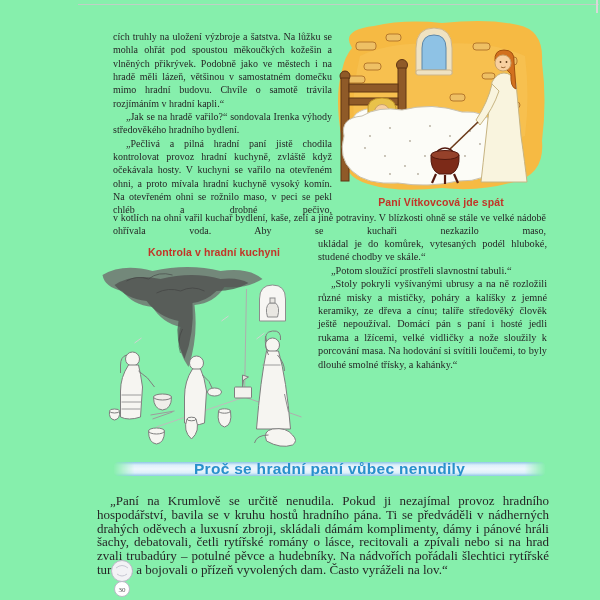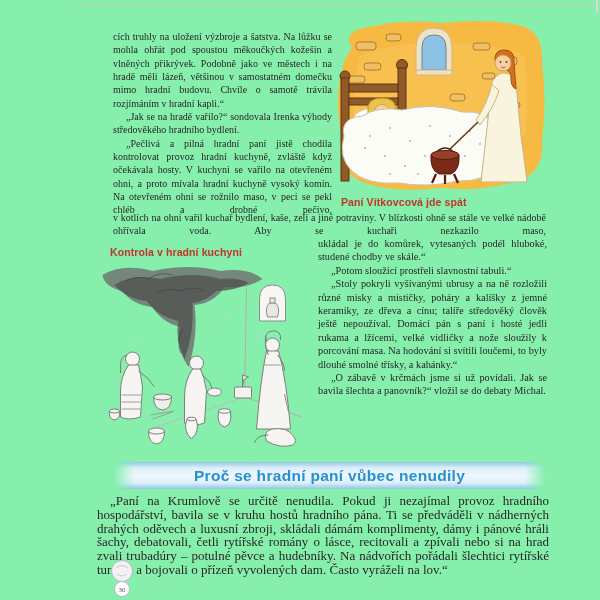--- a/index.html
+++ b/index.html
@@ -15,27 +15,27 @@
   .indent { text-indent:13px; }
   .cont { text-align-last: justify; }
 
   .tb-left   { left:113px; top:30px;  width:219px; font-size:10px;   line-height:13.35px; }
   .tb-full   { left:113px; top:211px; width:433px; font-size:10px;   line-height:13.4px; }
   .tb-right  { left:318px; top:237px; width:229px; font-size:10.3px; line-height:13.4px; }
   .tb-bottom { left:97px;  top:494px; width:452px; font-size:13px;   line-height:13.8px; }
 
   .caption {
     position:absolute; font-family:"Liberation Sans", sans-serif; font-weight:bold;
-    font-size:10.5px; color:#c23527; text-align:left; letter-spacing:.1px;
+    font-size:10.5px; color:#c23527; text-align:center; letter-spacing:.1px;
   }
   .caption-bedroom { left:341px; top:196px; width:200px; }
   .caption-kitchen { left:110px; top:246px; width:208px; }
 
   .heading-band {
-    position:absolute; left:113px; top:462px; width:433px; height:27px;
+    position:absolute; left:113px; top:462px; width:433px; height:14px;
     display:flex; align-items:center; justify-content:center;
     background: linear-gradient(180deg, #8fc7e6 0%, #ddeffa 22%, #eef7fd 50%, #ddeffa 78%, #8fc7e6 100%);
     border-radius: 10px / 16px;
     -webkit-mask: linear-gradient(90deg, transparent 0, #000 5%, #000 95%, transparent 100%);
     mask: linear-gradient(90deg, transparent 0, #000 5%, #000 95%, transparent 100%);
   }
   .heading-text {
     font-family:"Liberation Sans", sans-serif; font-weight:bold; font-size:15.5px;
     color:#2990cc; letter-spacing:.3px;
   }
@@ -220,21 +220,20 @@
         <path d="M170,182 Q166,172 176,170 Q190,168 196,176 Q202,182 196,186 Q184,190 170,182 Z"></path>
         <path d="M172,176 Q160,176 158,184" fill="none"></path>
       </g>
     </svg>
   </div>
 
   <div class="textblock tb-right">
     <p>ukládal je do komůrek, vytesaných podél hluboké, studené chodby ve skále.“</p>
     <p class="indent">„Potom sloužící prostřeli slavnostní tabuli.“</p>
     <p class="indent">„Stoly pokryli vyšívanými ubrusy a na ně rozložili různé misky a mističky, poháry a kalíšky z jemné keramiky, ze dřeva a cínu; talíře středověký člověk ještě nepoužíval. Domácí pán s paní i hosté jedli rukama a lžícemi, velké vidličky a nože sloužily k porcování masa. Na hodování si svítili loučemi, to byly dlouhé smolné třísky, a kahánky.“</p>
-    <p class="indent">„O zábavě v krčmách jsme si už povídali. Jak se bavila šlechta a panovník?“ vložil se do debaty Michal.</p>
   </div>
 
   <div class="heading-band">
     <span class="heading-text">Proč se hradní paní vůbec nenudily</span>
   </div>
 
   <div class="textblock tb-bottom">
     <p class="indent">„Paní na Krumlově se určitě nenudila. Pokud ji nezajímal provoz hradního hospodářství, bavila se v kruhu hostů hradního pána. Ti se předváděli v nádherných drahých oděvech a luxusní zbroji, skládali dámám komplimenty, dámy i pánové hráli šachy, debatovali, četli rytířské romány o lásce, recitovali a zpívali nebo si na hrad zvali trubadúry – potulné pěvce a hudebníky. Na nádvořích pořádali šlechtici rytířské turnaje a bojovali o přízeň vyvolených dam. Často vyráželi na lov.“</p>
   </div>
 

